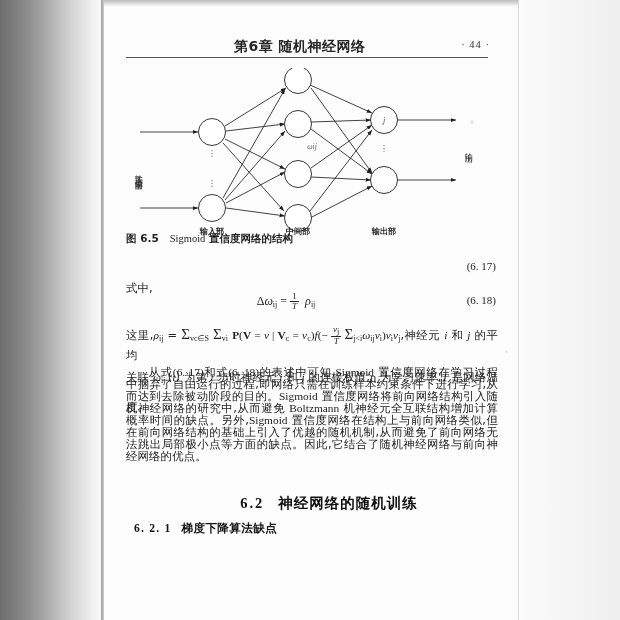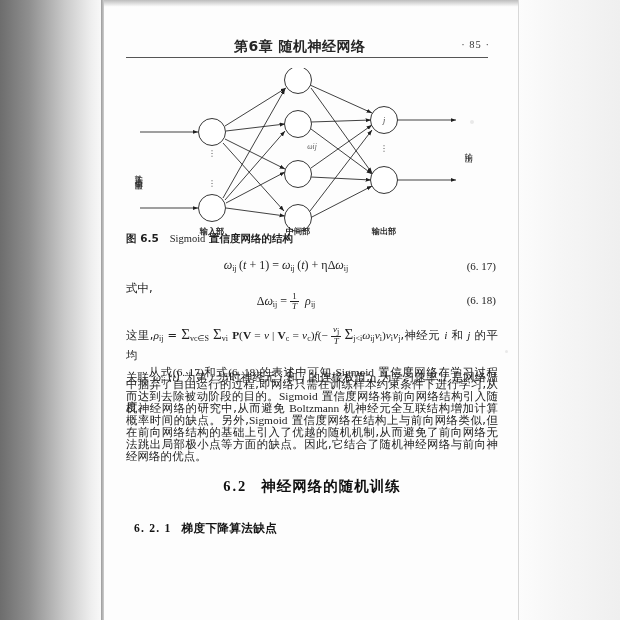--- a/index.html
+++ b/index.html
@@ -54,21 +54,21 @@
 
   .shiztong{position:absolute;left:126px;font-size:11.5px;font-family:"DejaVu Sans",sans-serif;color:#222;}
 
   
   p.body{margin:0;font-size:11.4px;line-height:12px;text-align:justify;
      color:#212121;font-family:"DejaVu Sans",sans-serif;
      text-justify:inter-ideograph;letter-spacing:.15px;}
   p.body .lat{font-family:"Liberation Serif",serif;letter-spacing:0;}
   .indent{text-indent:2em;}
 
-  h2.sec{position:absolute;left:126px;width:372px;margin:0;text-align:center;
+  h2.sec{position:absolute;left:126px;width:372px;margin:17px;text-align:center;
      font-size:14.5px;font-family:"DejaVu Sans",sans-serif;font-weight:bold;color:#101010;
      letter-spacing:1px;}
   h2.sec .num{font-family:"Liberation Serif",serif;letter-spacing:2px;margin-right:14px;font-weight:bold;}
   h3.sub3{position:absolute;left:126px;margin:8px;font-size:11.6px;
      font-family:"DejaVu Sans",sans-serif;font-weight:bold;color:#141414;letter-spacing:.4px;}
   h3.sub3 .num{font-family:"Liberation Serif",serif;letter-spacing:1.2px;margin-right:10px;}
 
   svg{display:block;}
   .vlabel{font-size:8.2px;font-family:"DejaVu Sans",sans-serif;fill:#2b2b2b;}
 </style>
@@ -83,21 +83,21 @@
   <div class="spine"></div>
   <div class="margin-right"></div>
   <div class="edge-right"></div>
 
   <div class="speckle" style="left:150px;top:405px;width:3px;height:3px;"></div>
   <div class="speckle" style="left:470px;top:120px;width:4px;height:4px;"></div>
   <div class="speckle" style="left:505px;top:350px;width:3px;height:3px;"></div>
 
   <div class="runhead">
     <span class="title">第6章  随机神经网络</span>
-    <span class="pg">· 85 ·</span>
+    <span class="pg">· 44 ·</span>
   </div>
   <div class="rule"></div>
 
   <div class="figure">
     <svg width="372" height="168" viewBox="0 0 372 168">
       <defs>
         <marker id="ah" markerWidth="7" markerHeight="7" refX="6.4" refY="2.4" orient="auto">
           <path d="M0,0 L6.4,2.4 L0,4.8 z" fill="#1f1f1f"></path>
         </marker>
       </defs>
@@ -160,23 +160,20 @@
                 letter-spacing:2px;height:28px;">输出</div>
   </div>
 
   <div class="figcap">
     <span>图 6.5</span>
     &nbsp;&nbsp;<span class="lat">Sigmoid</span>
     <span>置信度网络的结构</span>
   </div>
 
   <div class="eqrow" style="top:258px;">
-    <div class="eq">
-      <i>ω</i><span class="sub">ij</span> (<i>t</i> + 1) = <i>ω</i><span class="sub">ij</span> (<i>t</i>) + ηΔ<i>ω</i><span class="sub">ij</span>
-    </div>
     <div class="eqno">(6. 17)</div>
   </div>
 
   <div class="shiztong" style="top:281px;">式中,</div>
 
   <div class="eqrow" style="top:292px;">
     <div class="eq">
       Δ<i>ω</i><span class="sub">ij</span> =
       <span class="frac"><span class="num">1</span><span class="den"><i>T</i></span></span>
       &nbsp;<i>ρ</i><span class="sub">ij</span>

